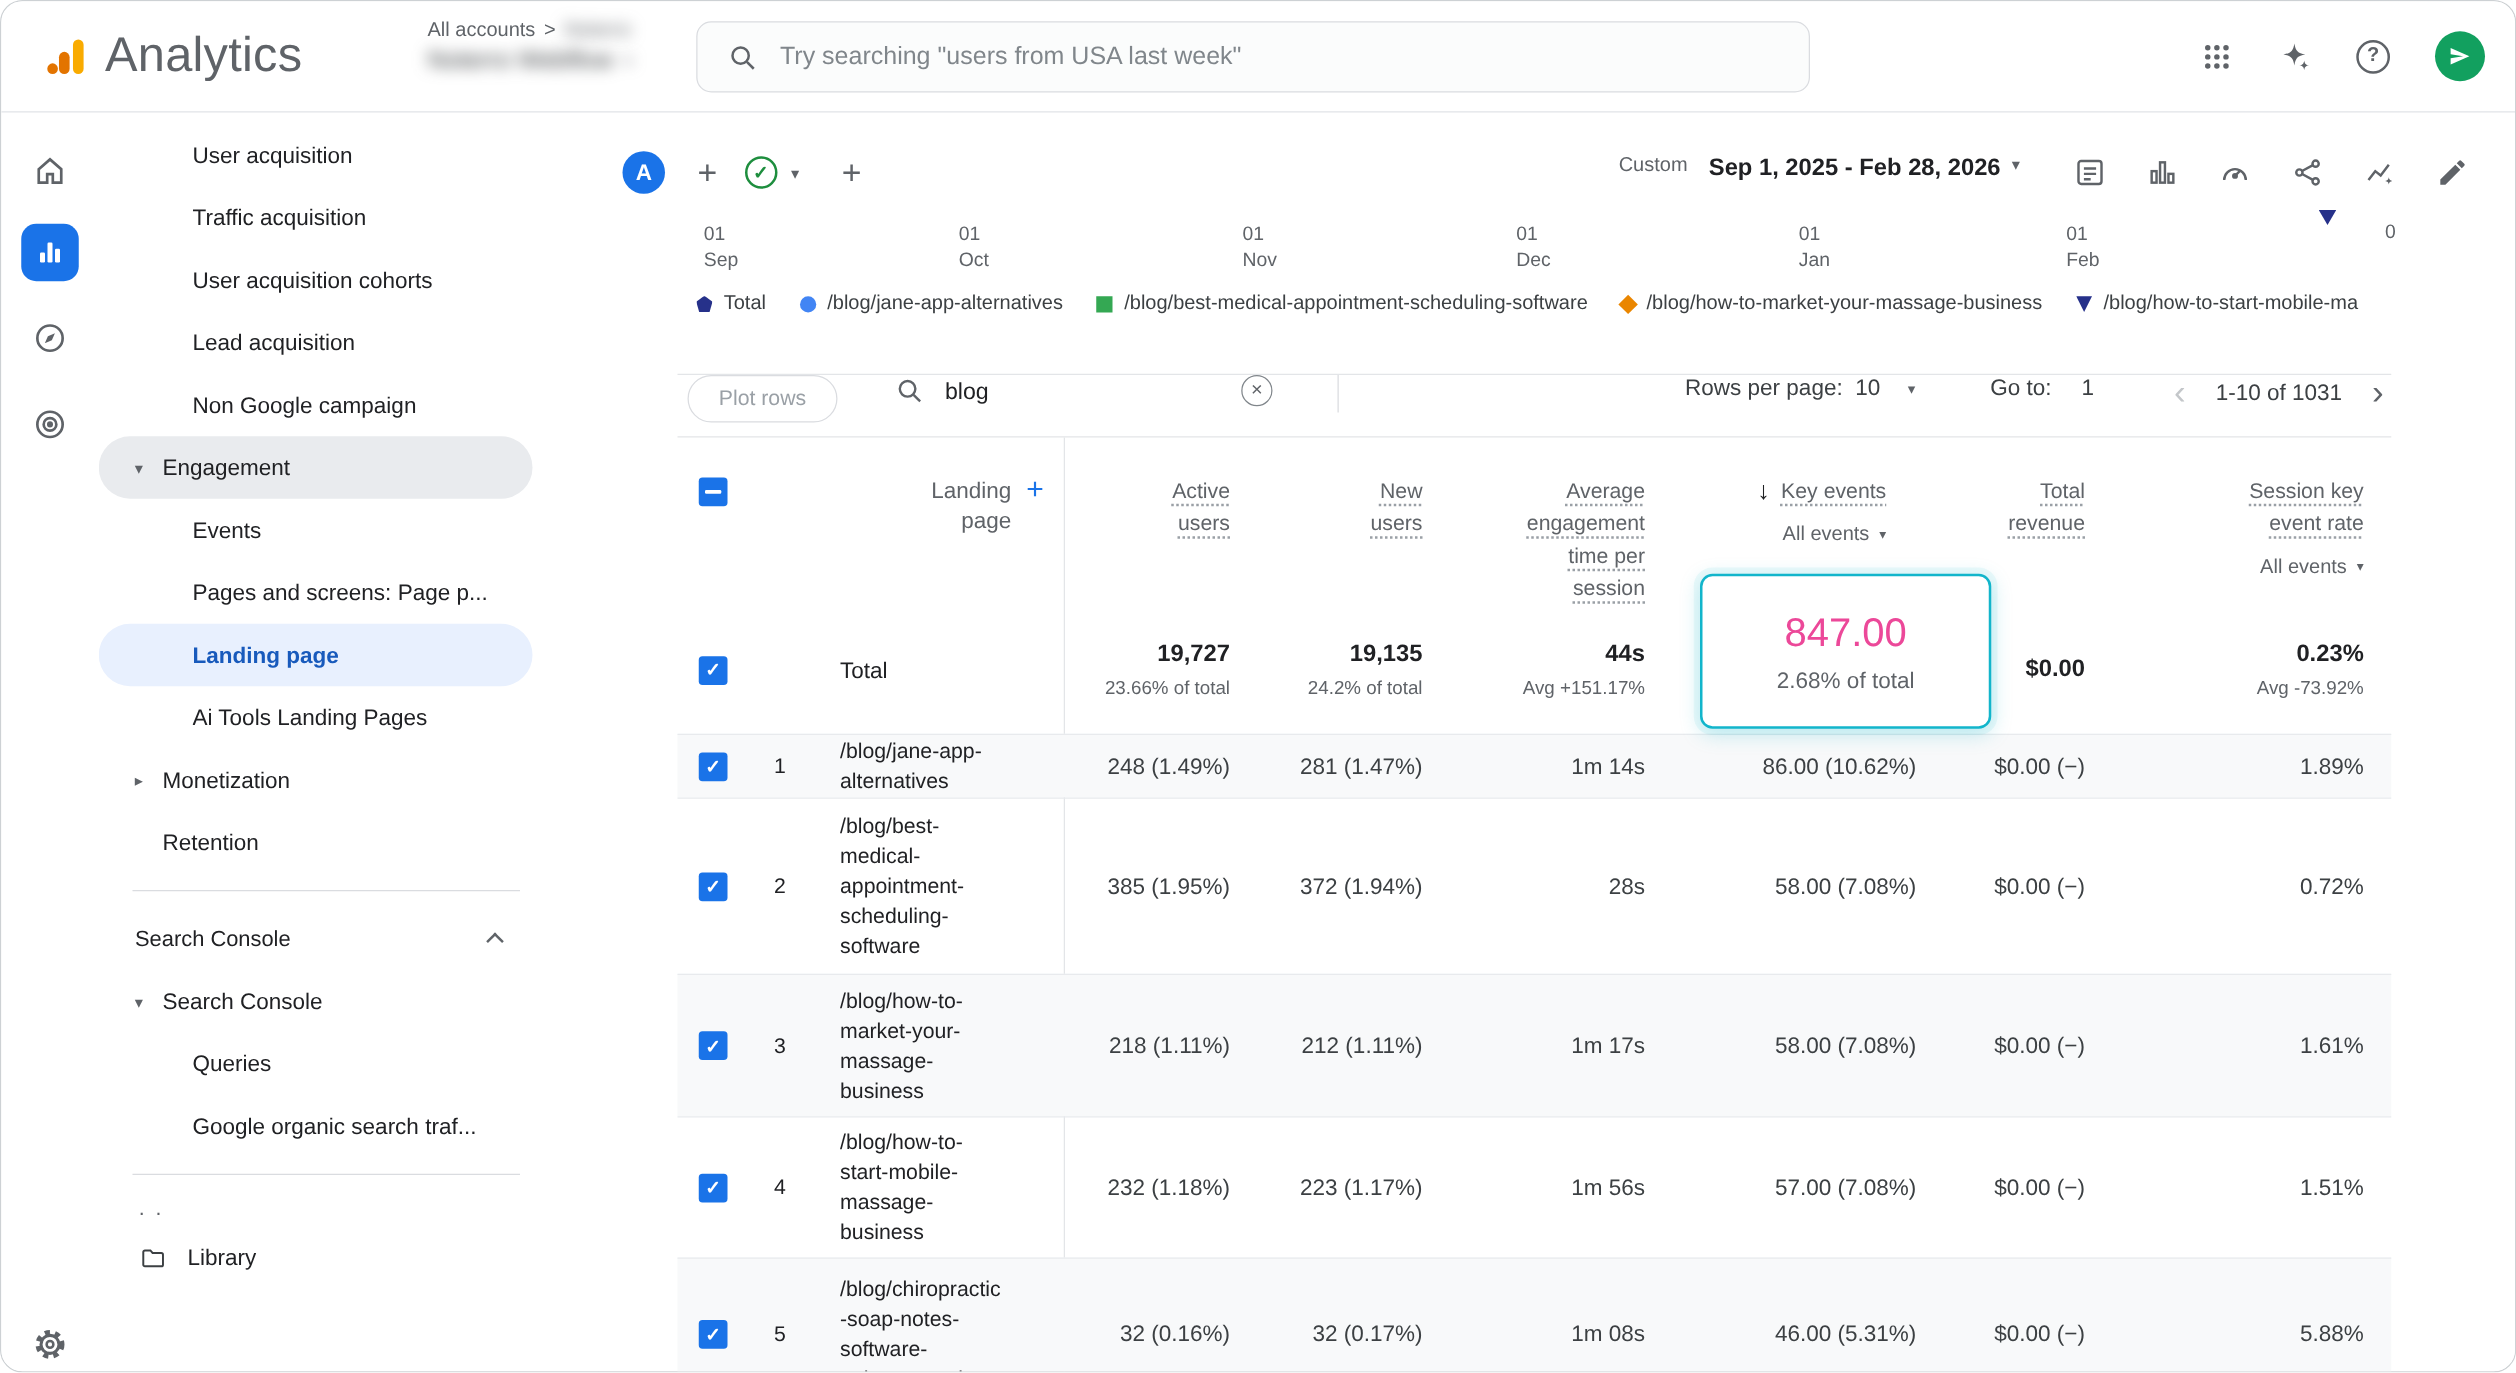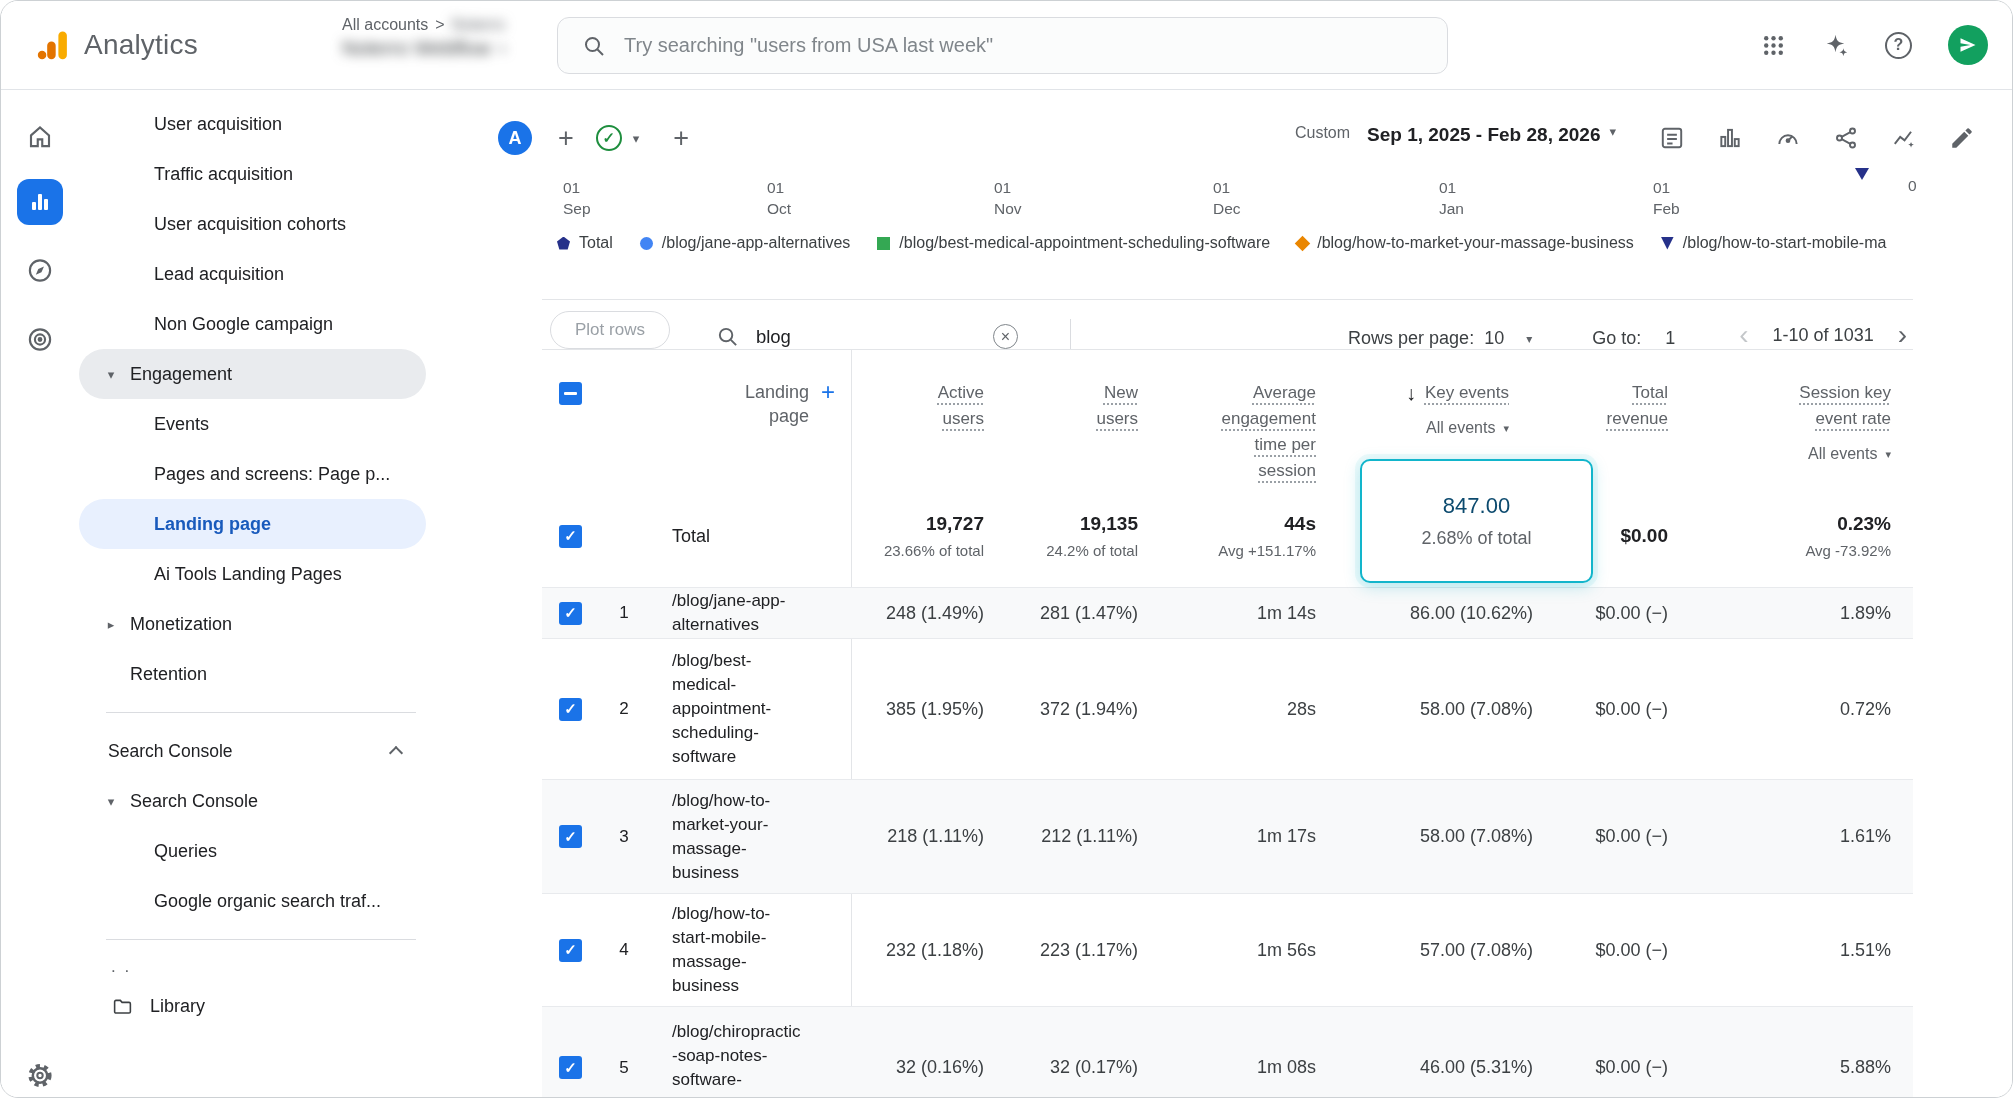--- a/index.html
+++ b/index.html
@@ -3,21 +3,21 @@
 <meta charset="utf-8">
 <style>
   *{margin:0;padding:0;box-sizing:border-box}
   body{background:#ffffff;font-family:"Liberation Sans",sans-serif}
   .window{position:relative;width:2013px;height:1098px;background:#fff;border:1px solid #cdd1d4;
     border-radius:18px;overflow:hidden;color:#202124}
 
   
   .topbar{position:absolute;left:0;top:0;right:0;height:89px;background:#fff;border-bottom:1px solid #e1e4e8;z-index:20}
   .logo-group{position:absolute;left:34px;top:50%;transform:translateY(-50%);display:flex;align-items:center;gap:15px}
-  .product-name{font-size:28px;color:#5f6368;letter-spacing:.2px}
+  .product-name{font-size:39px;color:#5f6368;letter-spacing:.2px}
   .crumbs{position:absolute;left:341px;top:15px}
   .crumb-line{font-size:16px;color:#5f6368;display:flex;align-items:center;gap:7px}
   .property-line{font-size:20px;color:#3c4043;margin-top:3px;display:flex;align-items:center;gap:9px}
   .blurred{filter:blur(6px)}
   .search-box{position:absolute;left:556px;top:16px;width:891px;height:57px;border:1px solid #dadce0;
     background:#fbfcfc;border-radius:12px;display:flex;align-items:center;padding:0 24px;gap:18px}
   .search-box input{border:none;outline:none;background:transparent;font-size:20px;flex:1;
     font-family:"Liberation Sans",sans-serif;color:#202124}
   .search-box input::placeholder{color:#80868b}
   .topbar-actions{position:absolute;right:24px;top:50%;transform:translateY(-50%);display:flex;align-items:center;gap:36px}
@@ -77,21 +77,21 @@
     font-size:16px;color:#3c4043}
   .legend-item{display:flex;align-items:center;gap:9px;cursor:pointer;flex-shrink:0}
   .shape{width:13px;height:13px;display:inline-block;flex-shrink:0}
   .shape.circle{border-radius:50%}
   .shape.diamond{width:11px;height:11px;transform:rotate(45deg)}
   .shape.triangle{clip-path:polygon(0 0,100% 0,50% 100%)}
   .shape.pentagon{clip-path:polygon(50% 0,100% 38%,82% 100%,18% 100%,0 38%)}
 
   
   .controls{position:absolute;top:209px;left:63px;width:1371px;height:51px;border-top:1px solid #e3e5e8;border-bottom:1px solid #e3e5e8;
-    display:flex;align-items:flex-end;font-size:18px;color:#3c4043}
+    display:flex;align-items:flex-start;font-size:18px;color:#3c4043}
   .plot-rows{margin-left:8px;border:1px solid #dadce0;border-radius:20px;padding:8px 24px;font-size:17px;color:#9aa0a6;background:#fff;cursor:pointer;white-space:nowrap}
   .tbl-search{margin-left:46px;display:flex;align-items:center;gap:17px;width:302px}
   .tbl-search .val{font-size:18.5px;color:#202124}
   .clear-btn{margin-left:auto;width:25px;height:25px;border:1.6px solid #80868b;border-radius:50%;display:flex;align-items:center;justify-content:center;
     color:#5f6368;font-size:16px;cursor:pointer;line-height:1}
   .ctrl-div{width:1px;height:30px;background:#dadce0;margin-left:52px}
   .rpp{margin-left:auto;display:flex;align-items:center}
   .rpp-value{margin-left:10px;display:flex;align-items:center;gap:22px;cursor:pointer}
   .rpp-value .caret{font-size:12px;color:#5f6368}
   .goto{margin-left:60px;display:flex;align-items:center;gap:24px}
@@ -131,21 +131,21 @@
   .plus-dim{color:#1a73e8;font-size:24px;line-height:24px;cursor:pointer}
   .cb{width:23px;height:23px;border-radius:3px;background:#1a73e8;display:flex;align-items:center;justify-content:center;cursor:pointer}
   .cb.ind::after{content:"";width:13px;height:2.6px;background:#fff;border-radius:1px}
   .cb.on::after{content:"✓";color:#fff;font-size:15px;font-weight:bold}
   .thead .c-check{padding-top:2px}
 
   
   .hl{position:absolute;left:881px;top:369px;width:233px;height:124px;border:2.5px solid #12b5cb;border-radius:10px;background:#fff;
     box-shadow:0 0 0 5px rgba(18,181,203,.07),0 4px 16px rgba(18,181,203,.25);display:flex;flex-direction:column;align-items:center;
     justify-content:center;gap:9px;z-index:5}
-  .hl-value{font-size:22px;color:#0c4a6e}
+  .hl-value{font-size:32px;color:#ec4899}
   .hl-sub{font-size:18px;color:#5f6368}
 
   svg{display:block}
 </style>
 </head>
 <body>
 
 <div class="window">
 
   <header class="topbar">

